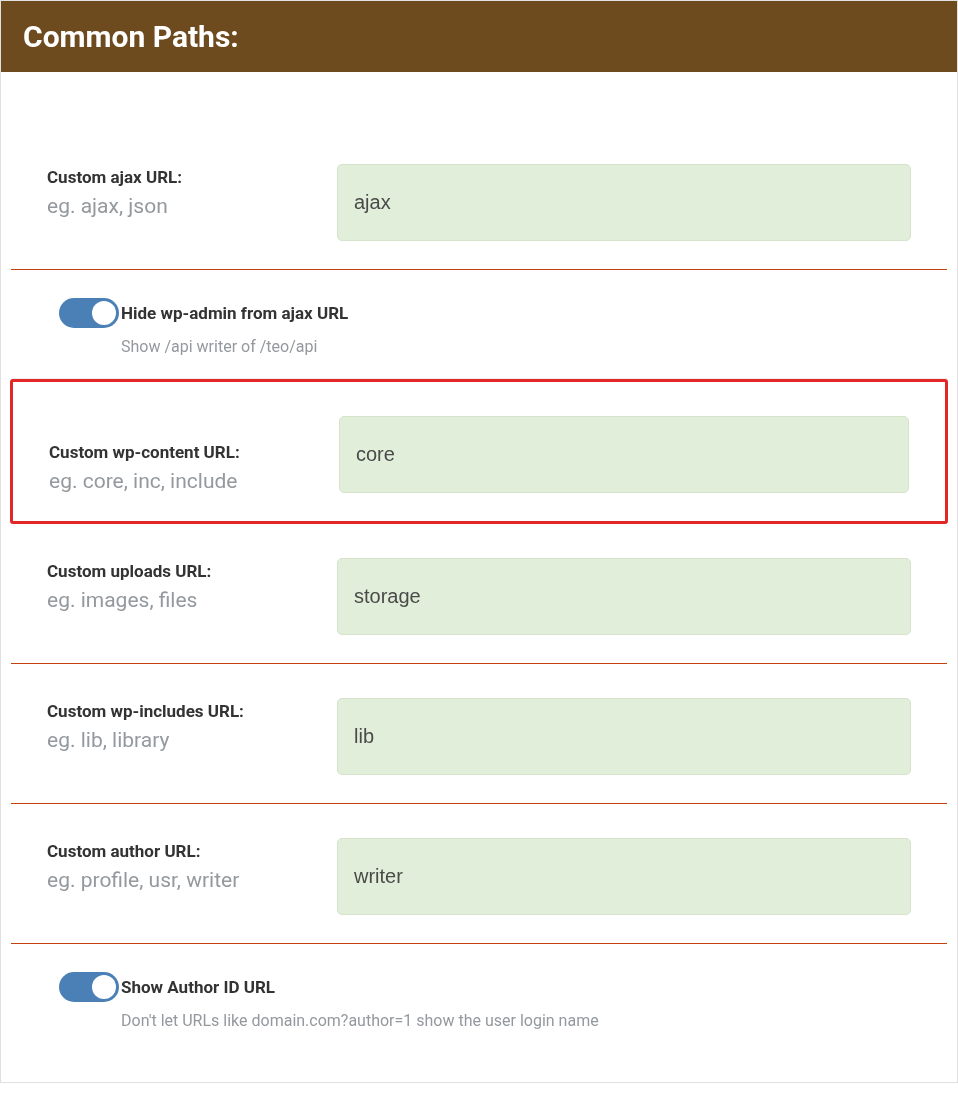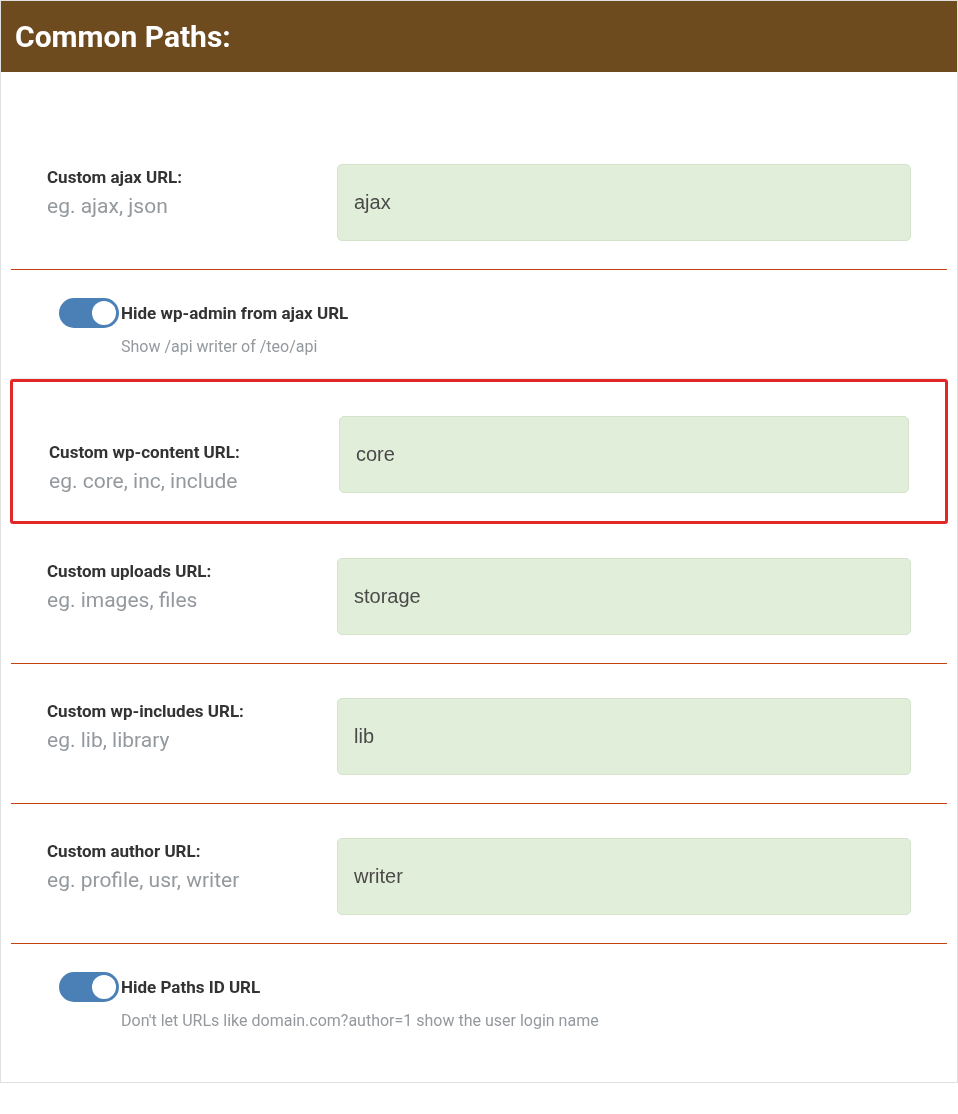--- a/index.html
+++ b/index.html
@@ -12,21 +12,21 @@
       background: #ffffff;
       color: #333;
     }
     .container {
       width: 958px;
       border: 1px solid #e0e0e0;
     }
     .header {
       background: #6e4a1f;
       color: #ffffff;
-      padding: 18px 14px;
+      padding: 18px 22px;
       font-size: 30px;
       font-weight: 700;
     }
     .body {
       background: #ffffff;
       padding: 0 10px 30px 10px;
     }
     .row {
       display: flex;
       align-items: flex-start;
@@ -184,19 +184,19 @@
       <div class="input-col">
         <input type="text" class="text-input" value="writer" style="">
       </div>
     </div>
 
     <div class="toggle-row no-border">
       <div class="toggle">
         <div class="toggle-knob"></div>
       </div>
       <div class="toggle-text">
-        <div class="toggle-title">Hide Paths ID URL</div>
+        <div class="toggle-title">Show Author ID URL</div>
         <div class="toggle-desc">Don't let URLs like domain.com?author=1 show the user login name</div>
       </div>
     </div>
 
   </div>
 </div>
 
 </body></html>

